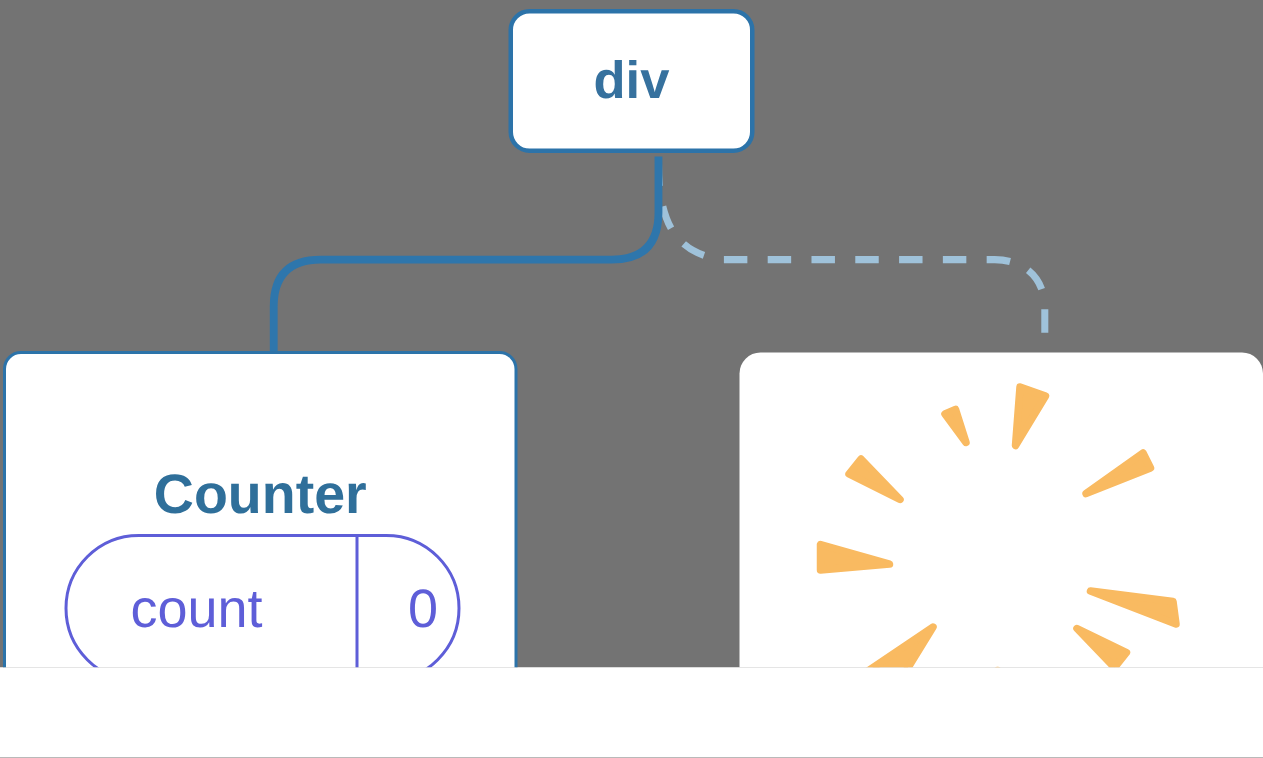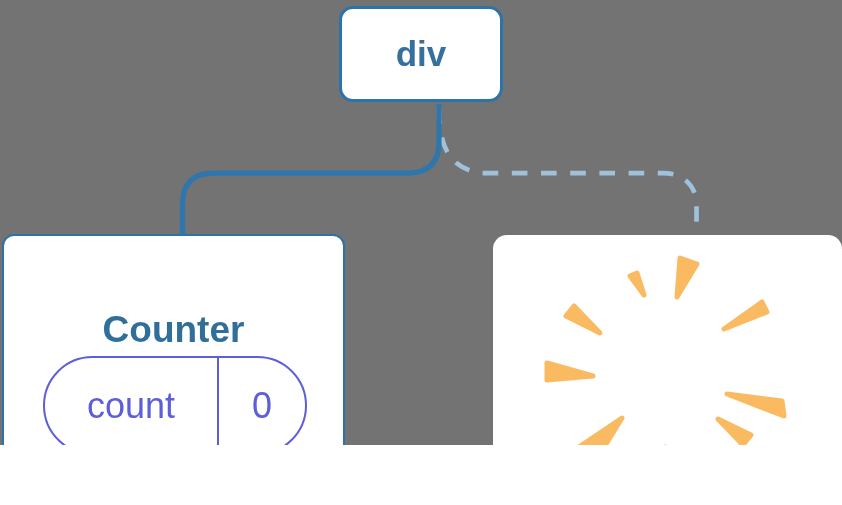--- a/index.html
+++ b/index.html
@@ -79,20 +79,21 @@
     width: 260px;
     height: 95px;
     border: 2px solid #5E5ED8;
     border-radius: 50px;
     box-sizing: content-box;
     display: flex;
     align-items: stretch;
     overflow: hidden;
     color: #5E5ED8;
     font-size: 36px;
+    gap: 20px;
   }
   .pill-key {
     width: 172px;
     display: flex;
     align-items: center;
     justify-content: center;
   }
   .pill-divider {
     width: 0;
     border-left: 2px solid #5E5ED8;

